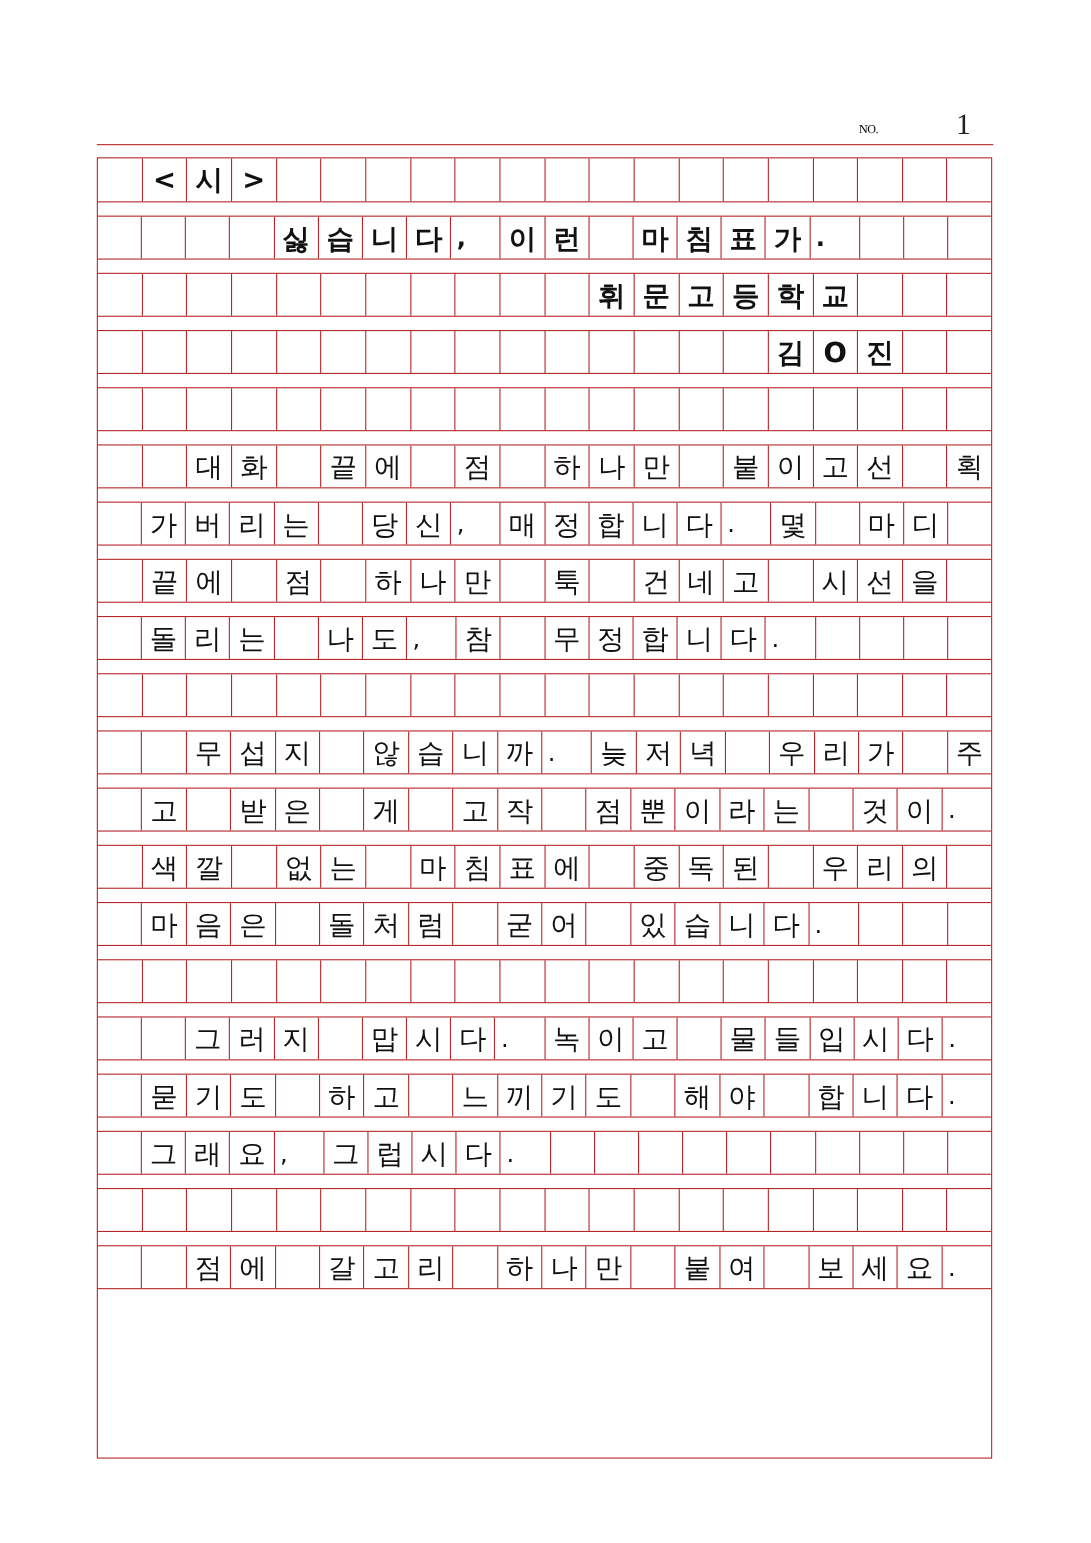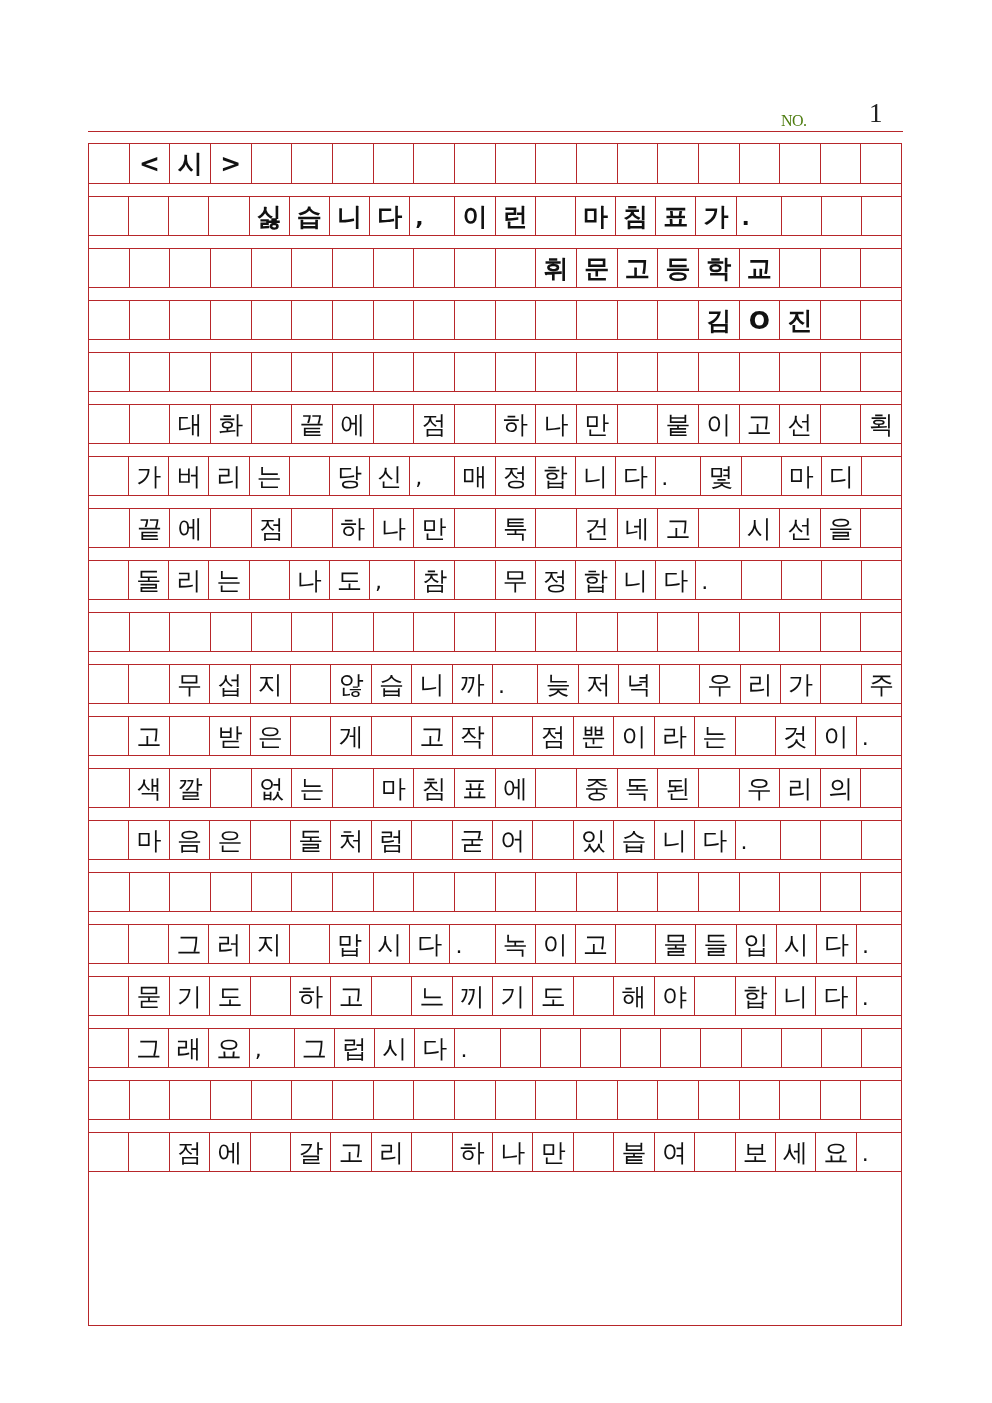--- a/index.html
+++ b/index.html
@@ -20,22 +20,22 @@
       top: 96px;
       width: 815px;
       height: 35px;
       border-bottom: 1.5px solid #b7262a;
     }
     .page-no-label {
       position: absolute;
       left: 693px;
       top: 16px;
       font-family: "Liberation Serif", "DejaVu Serif", serif;
-      font-size: 16px;
-      color: #4d7c0f;
+      font-size: 11px;
+      color: #000000;
       letter-spacing: -0.5px;
     }
     .page-no-value {
       position: absolute;
       left: 781px;
       top: 2px;
       font-family: "Liberation Serif", "DejaVu Serif", serif;
       font-size: 27px;
       color: #222;
     }

